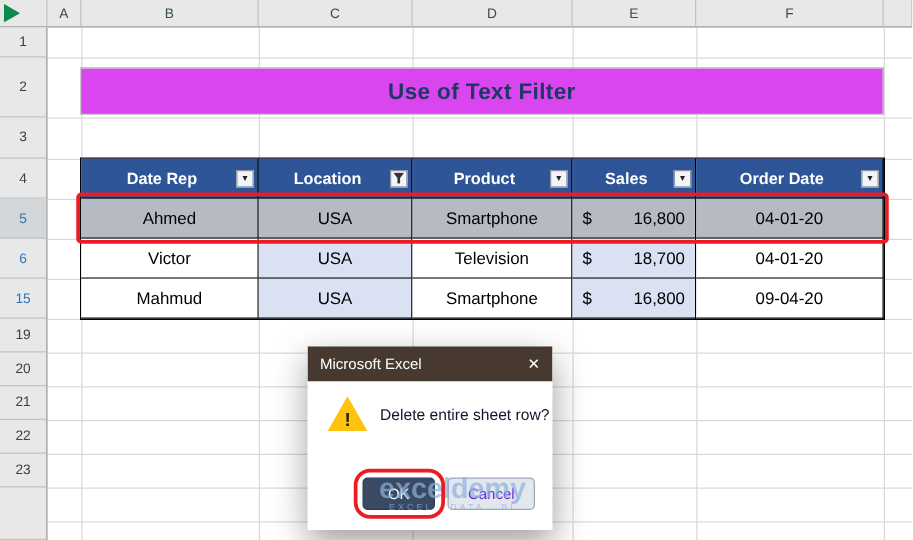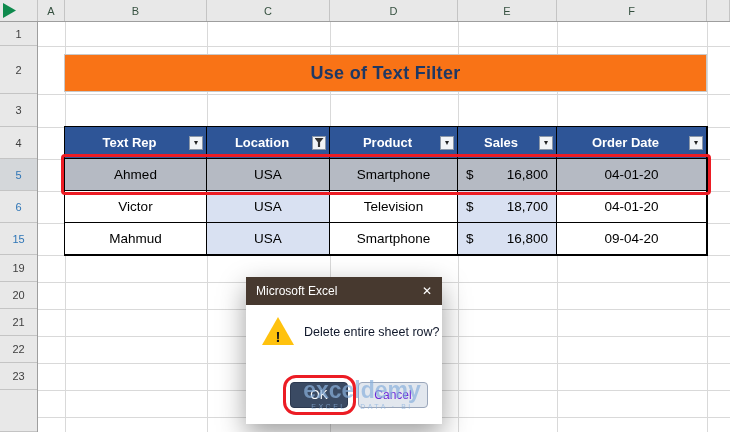--- a/index.html
+++ b/index.html
@@ -19,21 +19,21 @@
               clip-path:polygon(0 0,100% 50%,0 100%)}
 
   
   #rowhdr-strip{left:0;top:22px;width:38px;height:410px;background:#e8e8e8;border-right:1px solid #9e9e9e;z-index:2}
   .rowhdr{position:absolute;left:0;width:37px;display:flex;align-items:center;justify-content:center;
           font-size:11px;color:#3f3f3f;border-bottom:1px solid #c4c4c4;box-sizing:border-box}
   .rowhdr.filtered{color:var(--filtered_row_number)}
   .rowhdr.selected{background:#d4d7da}
 
   
-  #title-cell{left:64px;top:54px;width:643px;height:38px;background:#f97316;border:1px solid #c9c9c9;
+  #title-cell{left:64px;top:54px;width:643px;height:38px;background:#d946ef;border:1px solid #c9c9c9;
               display:flex;align-items:center;justify-content:center;font-size:18px;font-weight:bold;
               color:var(--title_color);z-index:3;letter-spacing:.3px}
 
   
   #table{left:64px;top:126px;width:644px;height:130px;border:1px solid #000;z-index:4;
          display:grid;grid-template-columns:142px 123px 128px 99px 150px;grid-template-rows:32px 32px 32px 32px}
   .th,.td{border-right:1px solid #000;border-bottom:1px solid #000;box-sizing:border-box;
           display:flex;align-items:center;justify-content:center;position:relative}
   .th{background:var(--header_fill);color:#fff;font-weight:bold;font-size:13px;padding-right:12px}
   .td{font-size:13.5px;color:#000;background:#fff}
@@ -124,21 +124,21 @@
     <div class="rowhdr" style="top:287px;height:27px">21</div>
     <div class="rowhdr" style="top:314px;height:27px">22</div>
     <div class="rowhdr" style="top:341px;height:27px">23</div>
     <div class="rowhdr" style="top:368px;height:42px"></div>
   </div>
 
   <div class="abs" id="title-cell">Use of Text Filter</div>
 
   <div class="abs" id="table">
     <div class="th">
-      <span>Text Rep</span>
+      <span>Date Rep</span>
       <span class="fbtn">
           <span>▾</span>
         </span>
     </div>
     <div class="th">
       <span>Location</span>
       <span class="fbtn">
           <span class="funnel"></span>
         </span>
     </div>

